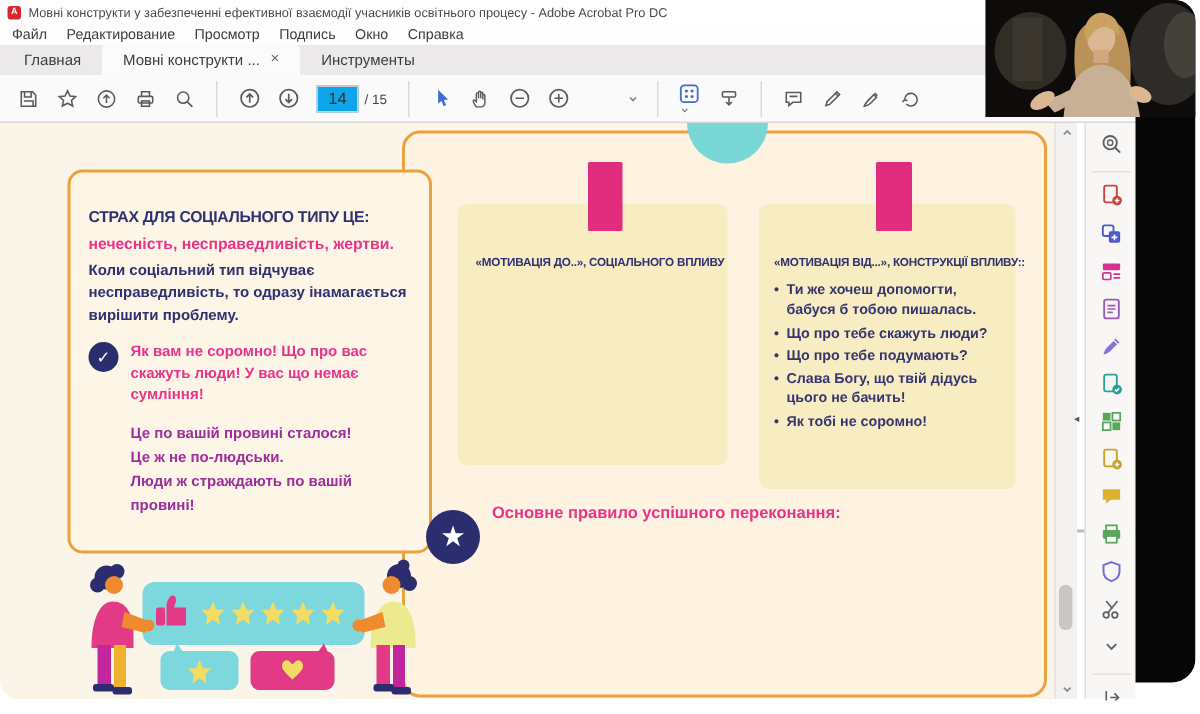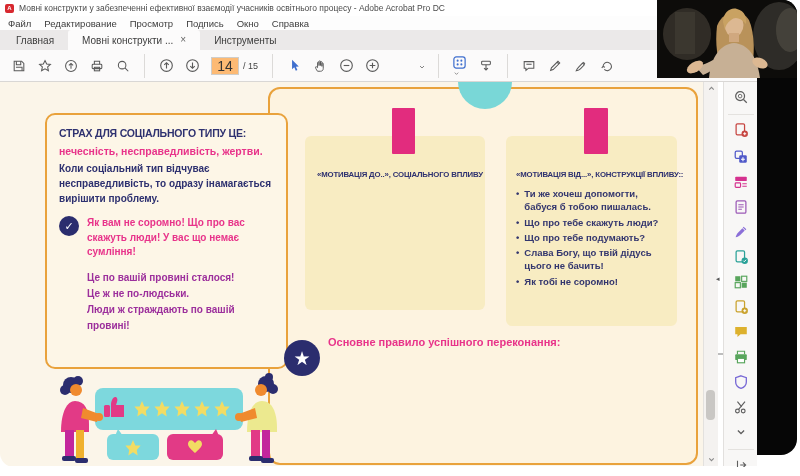--- a/index.html
+++ b/index.html
@@ -18,21 +18,21 @@
   .tab{height:20px;display:flex;align-items:center;gap:7px;padding:0 14px;font-size:10px;color:#3c3c3c;white-space:nowrap;}
   .tab.active{background:#fcfbfb;border-radius:3px 3px 0 0;}
   .tab-close{font-size:10px;color:#666;line-height:1;}
   .tab:not(.active) .tab-close{display:none;}
   .toolbar{height:31px;background:#fbfafa;border-bottom:1px solid #d9d7d5;display:flex;align-items:center;padding-left:6px;}
   .tgroup{display:flex;align-items:center;}
   .tgroup.sep{border-left:1px solid #dcdad8;margin-left:8px;padding-left:8px;}
   .tbtn{width:26px;height:24px;border:none;background:transparent;display:flex;align-items:center;justify-content:center;padding:0;cursor:pointer;color:#5a5a5a;}
   .tbtn svg{display:block;}
   .page-box{display:flex;align-items:center;gap:4px;margin:0 6px;}
-  .page-num{min-width:20px;height:16px;border:1px solid #cfcdca;background:#fdba74;font-size:14px;color:#333;display:flex;align-items:center;justify-content:center;padding:0 3px;}
+  .page-num{min-width:20px;height:16px;border:1px solid #cfcdca;background:#0ea5e9;font-size:11px;color:#333;display:flex;align-items:center;justify-content:center;padding:0 3px;}
   .page-total{font-size:9px;color:#444;}
   .zoom-box{display:flex;align-items:center;gap:3px;margin:0 4px;}
   .zoom-val{font-size:9px;color:#444;margin-top:48px;}
   .caret{color:#777;}
 
   
   .main{position:relative;height:384px;}
   .pane{position:absolute;left:0;top:0;width:703px;height:384px;background:#fbf5e9;overflow:hidden;}
   .vscroll{position:absolute;left:703px;top:0;width:15px;height:384px;background:#f4f2f0;border-left:1px solid #e3e1de;box-sizing:border-box;}
   .sb-arrow{position:absolute;left:0;width:100%;display:flex;justify-content:center;color:#8a8a8a;}
@@ -40,21 +40,21 @@
   .collapse-nub{position:absolute;left:716px;top:188px;width:7px;height:18px;display:flex;align-items:center;color:#555;font-size:7px;cursor:pointer;}
   .sidebar{position:absolute;left:723px;top:0;width:34px;height:384px;background:#f8f7f6;border-left:1px solid #e2e0de;box-sizing:border-box;display:flex;flex-direction:column;align-items:center;padding-top:4px;}
   .tool{width:26px;height:25px;display:flex;align-items:center;justify-content:center;cursor:pointer;flex:0 0 auto;}
   .tool.sep-top{border-top:1px solid #e4e2df;margin-top:3px;padding-top:3px;height:28px;}
   .black-strip{position:absolute;left:757px;top:0;width:40px;height:455px;background:#060606;border-bottom-right-radius:16px;}
   .webcam{position:absolute;left:657px;top:0;width:140px;height:78px;overflow:hidden;border-top-right-radius:14px;background:#0d0c0a;}
 
   
   .outer-box{position:absolute;left:268px;top:5px;width:430px;height:378px;background:#fdf3e0;border:2px solid #e9a23c;border-radius:12px;box-sizing:border-box;}
   .teal-circle{position:absolute;left:458px;top:-27px;width:54px;height:54px;border-radius:50%;background:#79d7d7;}
-  .fear-box{position:absolute;left:45px;top:31px;width:243px;height:256px;background:#fdf6e7;border:2px solid #e9a23c;border-radius:10px;box-sizing:border-box;padding:12px 12px;}
+  .fear-box{position:absolute;left:45px;top:31px;width:243px;height:256px;background:#fdf6e7;border:2px solid #e9a23c;border-radius:10px;box-sizing:border-box;padding:24px 12px;}
   .fear-title{font-size:10.5px;font-weight:bold;color:#2e3170;letter-spacing:-0.2px;white-space:nowrap;}
   .fear-sub{font-size:10.5px;font-weight:bold;color:#e8338a;margin-top:6px;}
   .fear-body{font-size:10px;font-weight:bold;color:#2e3170;margin-top:4px;line-height:1.5;}
   .quote-row{display:flex;gap:8px;margin-top:10px;align-items:flex-start;}
   .check-badge{width:20px;height:20px;border-radius:50%;background:#2b2d6e;color:#fff;font-size:11px;display:flex;align-items:center;justify-content:center;flex:0 0 auto;}
   .quote-text{font-size:10px;font-weight:bold;color:#e8338a;line-height:1.45;}
   .examples{margin:10px 0 0 28px;}
   .example-line{font-size:10px;font-weight:bold;color:#9c2f9c;line-height:1.6;}
   .ybox{position:absolute;background:#f8ecc2;border-radius:6px;box-sizing:border-box;}
   .mid-box{left:305px;top:54px;width:180px;height:174px;padding:34px 12px 0;}

